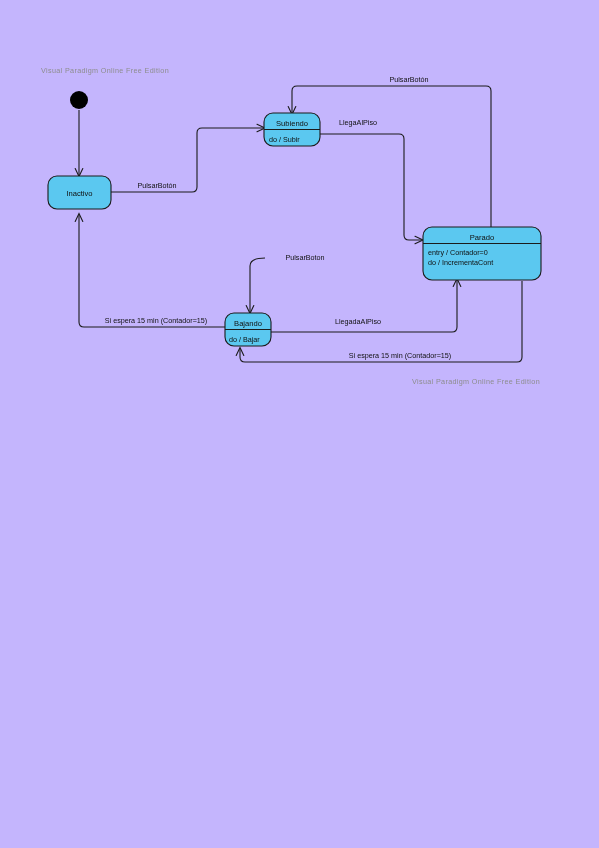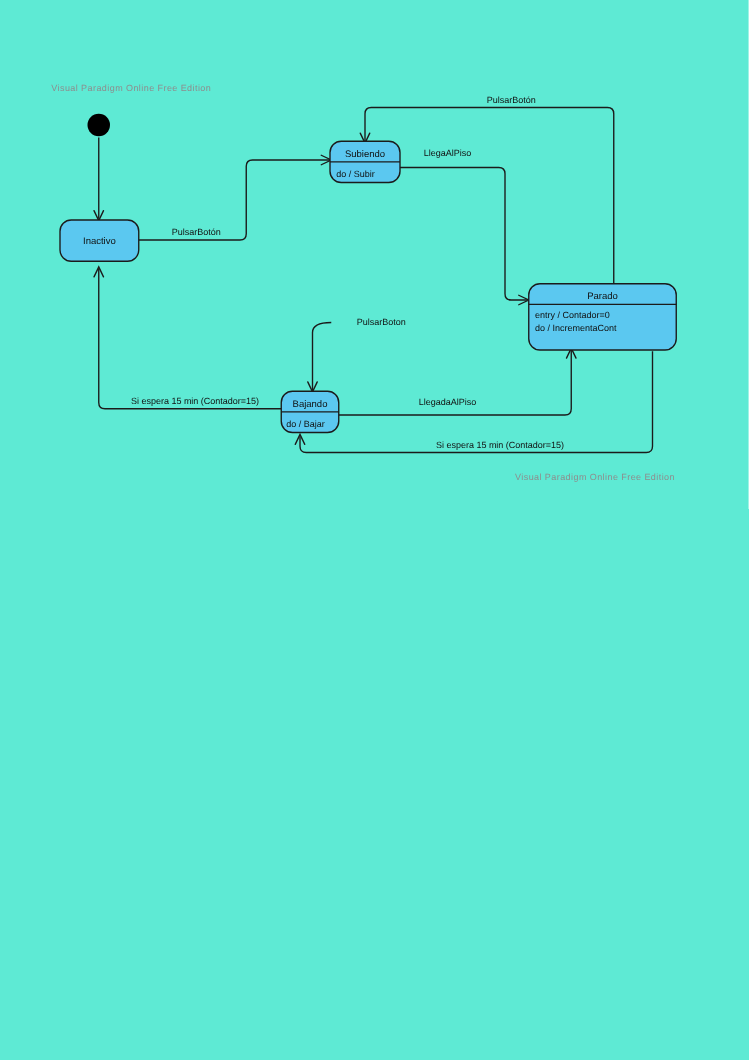--- a/index.html
+++ b/index.html
@@ -8,21 +8,21 @@
     padding: 0;
     background: #ffffff;
   }
   body {
     font-family: "Liberation Sans", sans-serif;
   }
   #canvas {
     position: relative;
     width: 599px;
     height: 848px;
-    background: #5eead4;
+    background: #c4b5fd;
     overflow: hidden;
   }
   #diagram-svg {
     position: absolute;
     left: 0;
     top: 0;
     width: 599px;
     height: 848px;
   }
   .wm {

